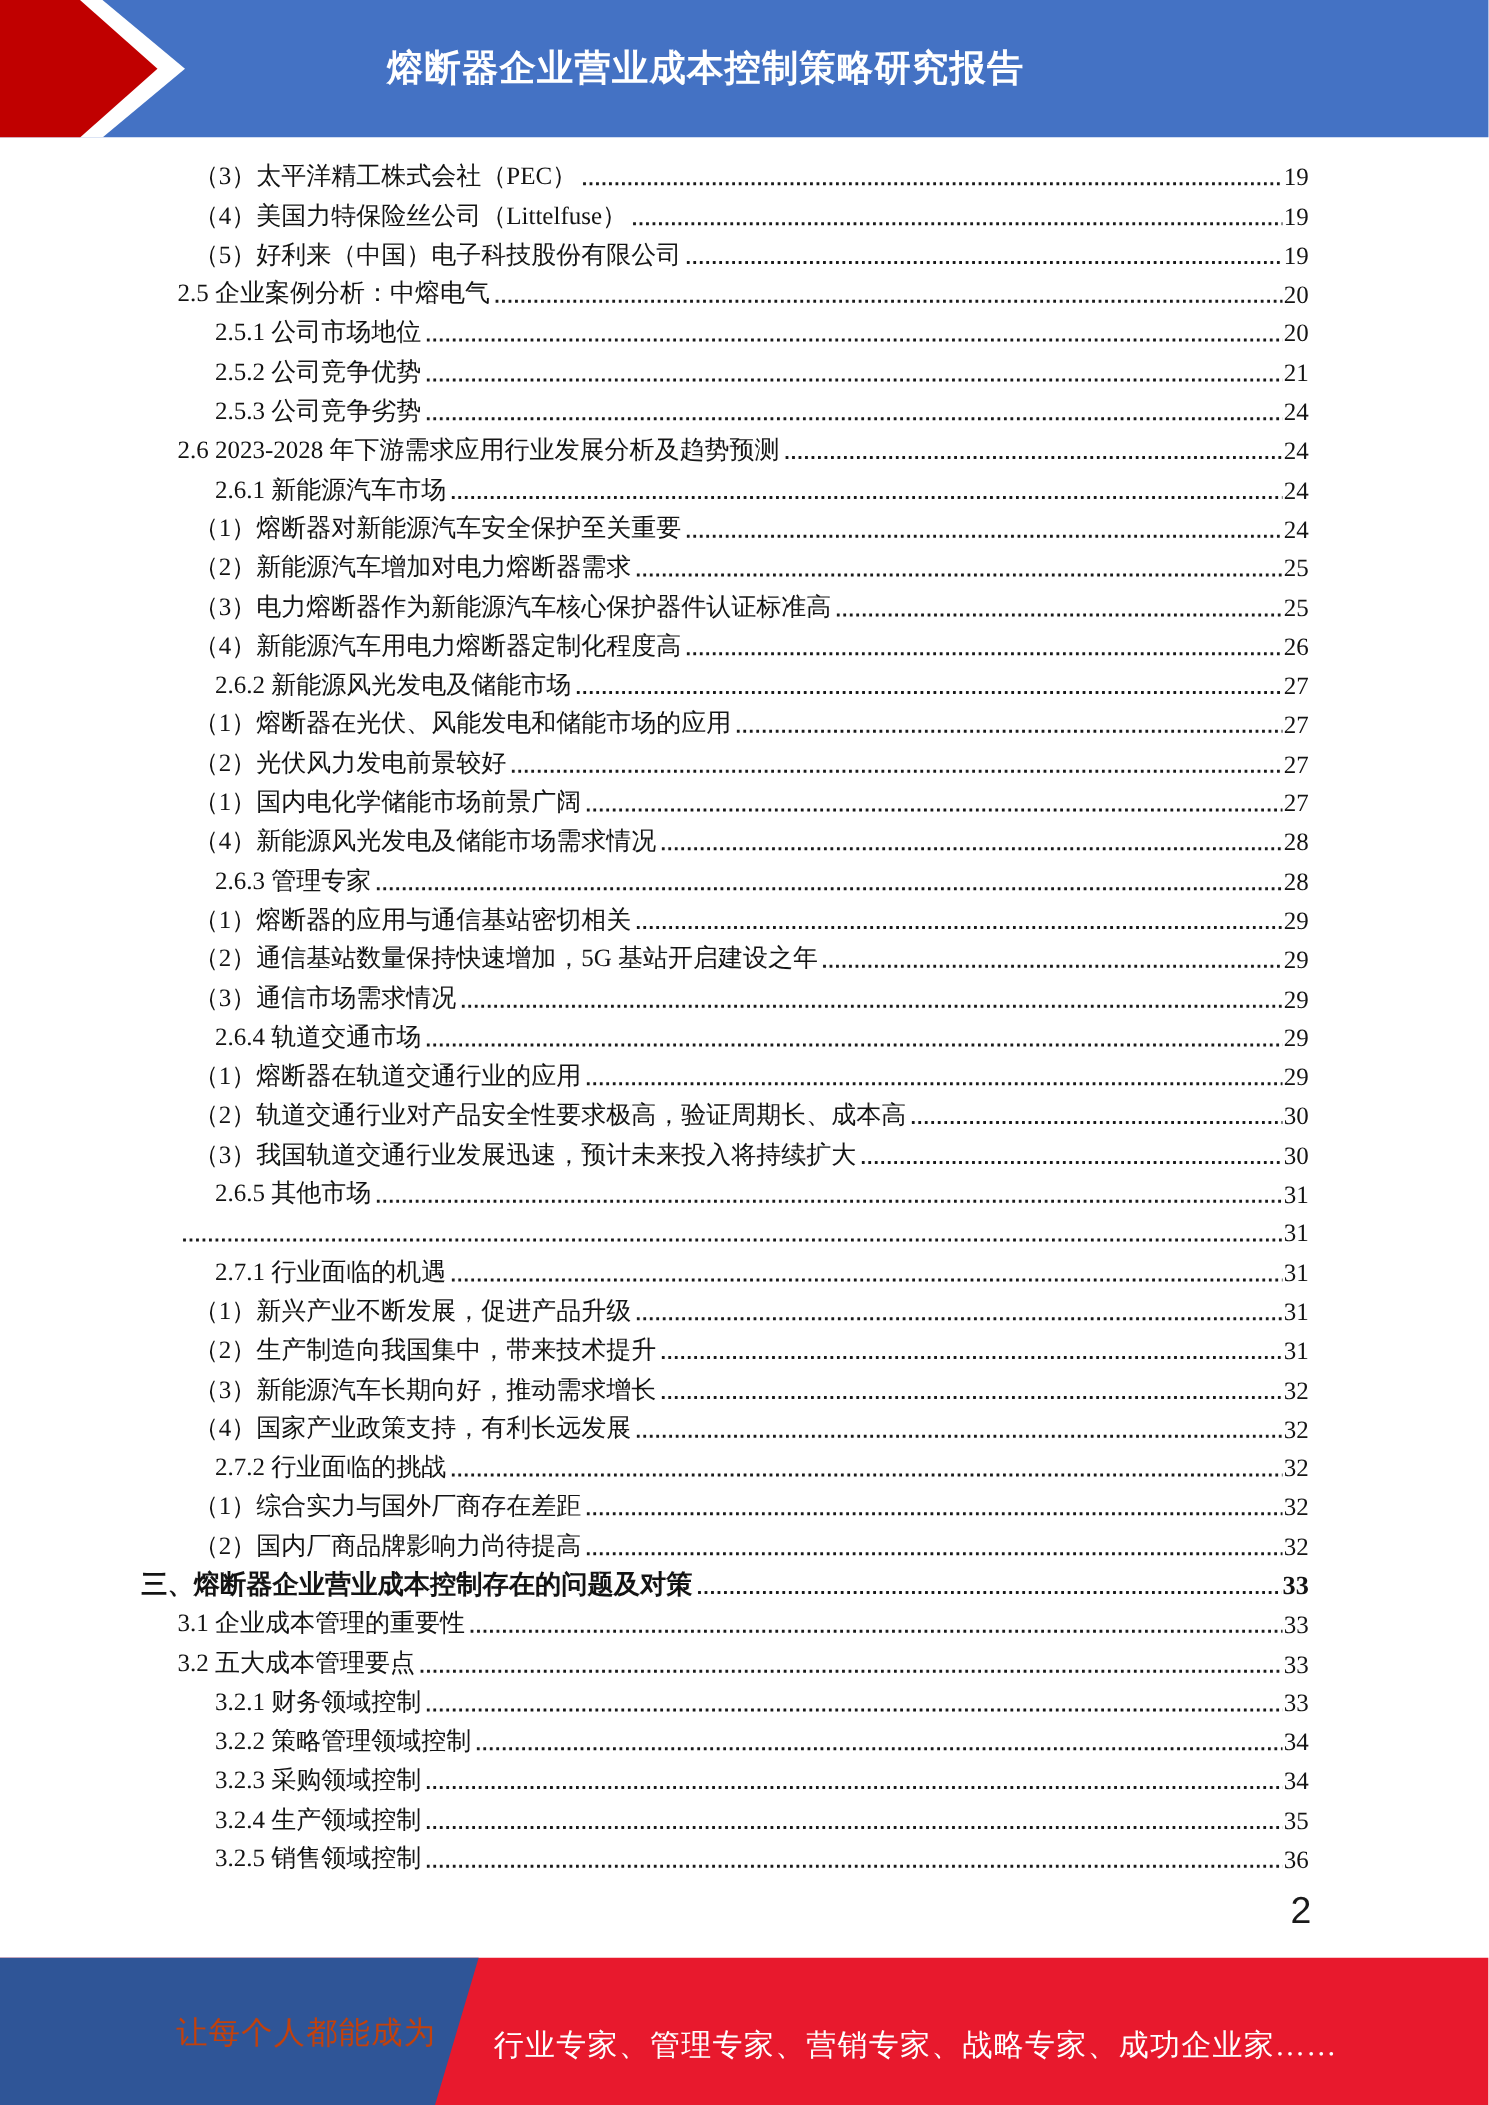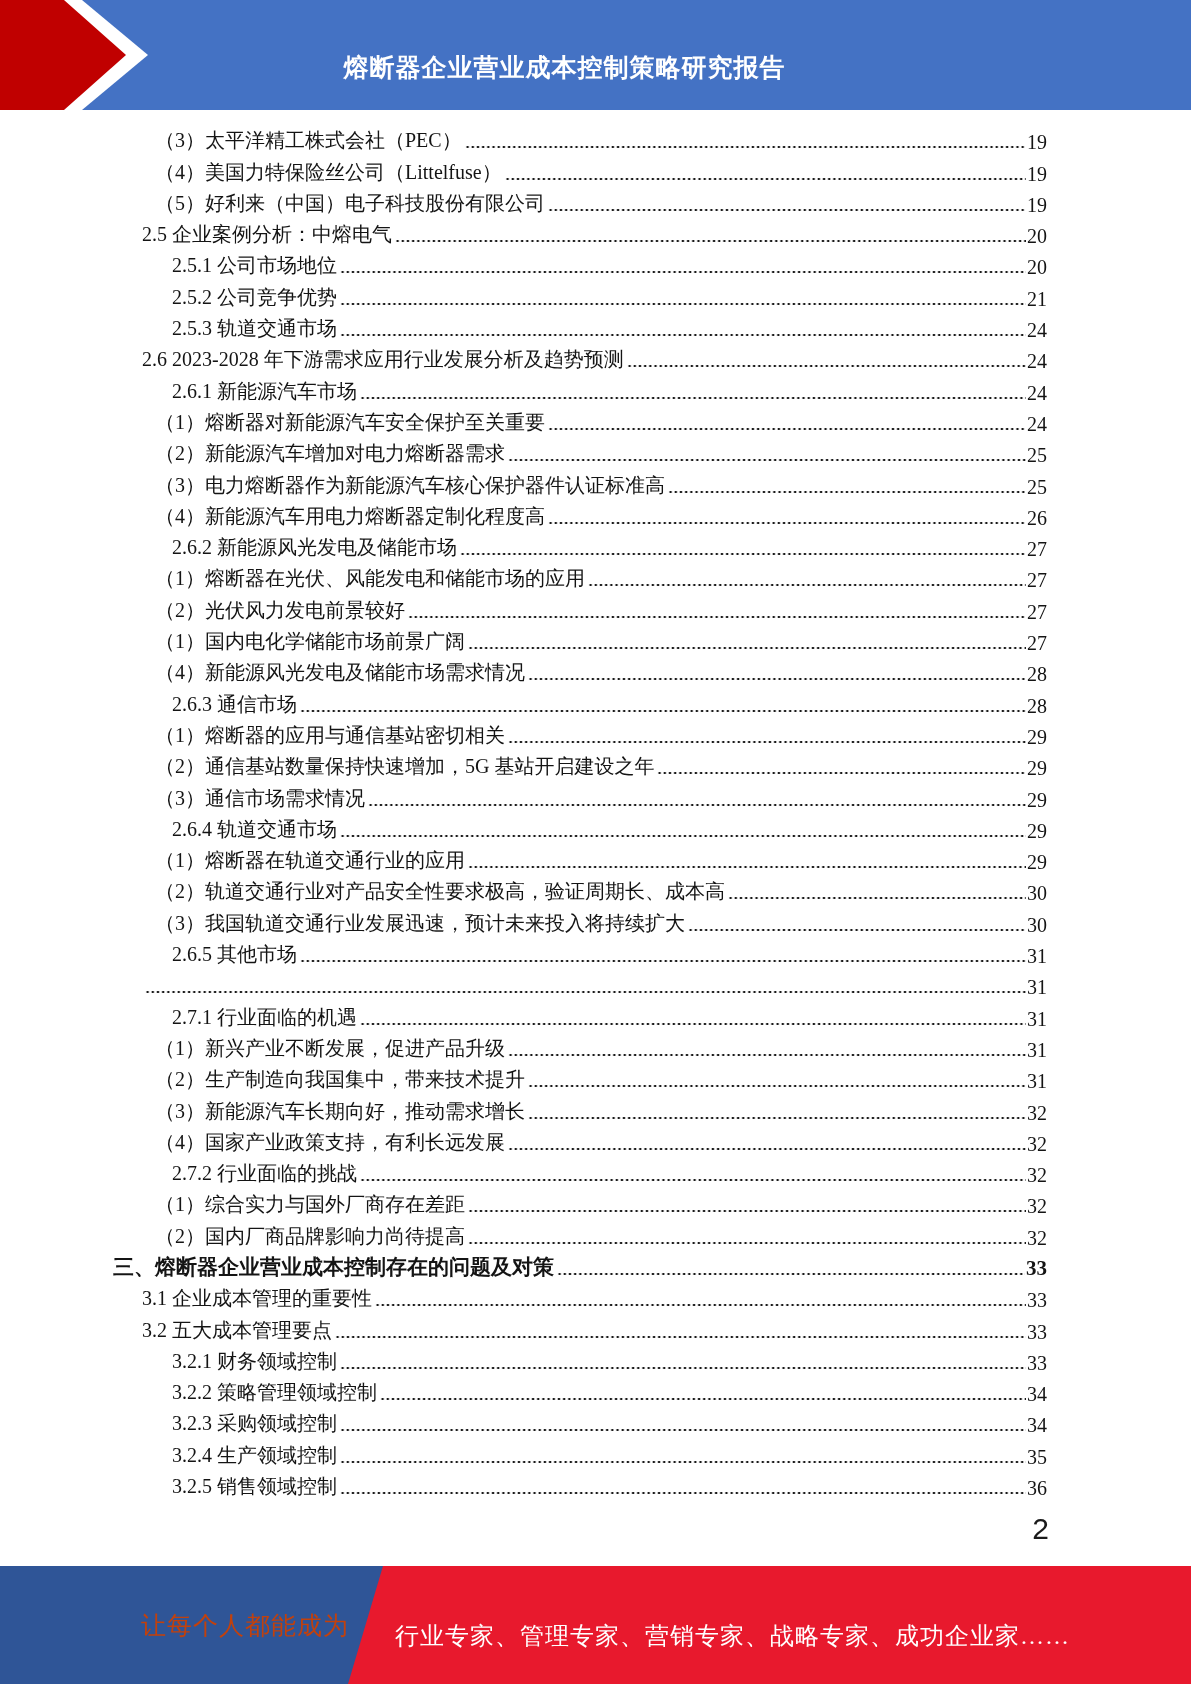--- a/index.html
+++ b/index.html
@@ -22,25 +22,24 @@
   .header-title {
     position: absolute;
     top: 0; left: 0;
     width: 1191px; height: 110px;
     display: flex;
     align-items: center;
     justify-content: center;
     padding-right: 62px;
     box-sizing: border-box;
     color: #ffffff;
-    font-size: 25px;
+    font-size: 29px;
     font-weight: bold;
     letter-spacing: 1px;
     font-family: "Liberation Sans", sans-serif;
-    margin-top: 12px;
   }
 
   
   .toc {
     position: absolute;
     top: 126px;
     left: 113px;
     width: 934px;
   }
   .toc-row {
@@ -151,21 +150,21 @@
         <span class="pg">20</span>
       </div>
 
       <div class="toc-row l2">
         <span class="t">2.5.2 公司竞争优势</span>
         <span class="dots"></span>
         <span class="pg">21</span>
       </div>
 
       <div class="toc-row l2">
-        <span class="t">2.5.3 轨道交通市场</span>
+        <span class="t">2.5.3 公司竞争劣势</span>
         <span class="dots"></span>
         <span class="pg">24</span>
       </div>
 
       <div class="toc-row l1">
         <span class="t">2.6 2023-2028 年下游需求应用行业发展分析及趋势预测</span>
         <span class="dots"></span>
         <span class="pg">24</span>
       </div>
 
@@ -223,21 +222,21 @@
         <span class="pg">27</span>
       </div>
 
       <div class="toc-row l3">
         <span class="t">（4）新能源风光发电及储能市场需求情况</span>
         <span class="dots"></span>
         <span class="pg">28</span>
       </div>
 
       <div class="toc-row l2">
-        <span class="t">2.6.3 通信市场</span>
+        <span class="t">2.6.3 管理专家</span>
         <span class="dots"></span>
         <span class="pg">28</span>
       </div>
 
       <div class="toc-row l3">
         <span class="t">（1）熔断器的应用与通信基站密切相关</span>
         <span class="dots"></span>
         <span class="pg">29</span>
       </div>
 

